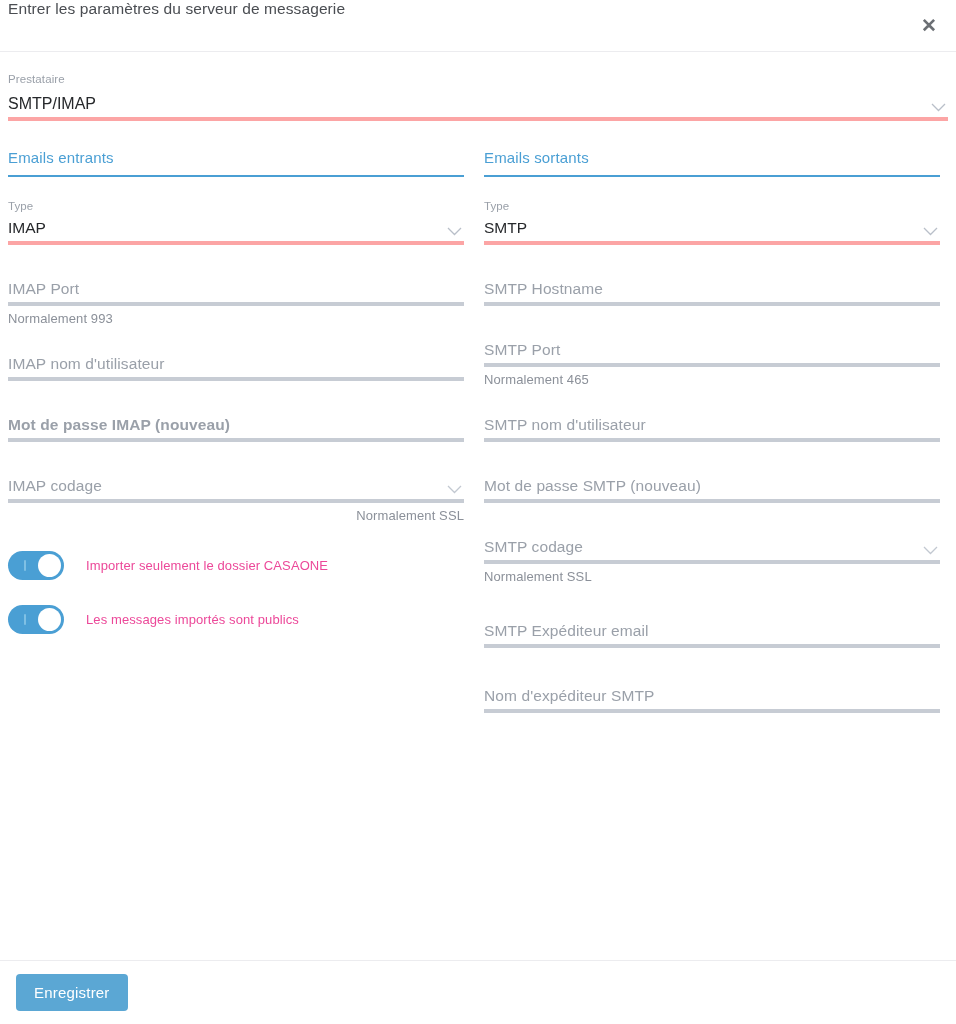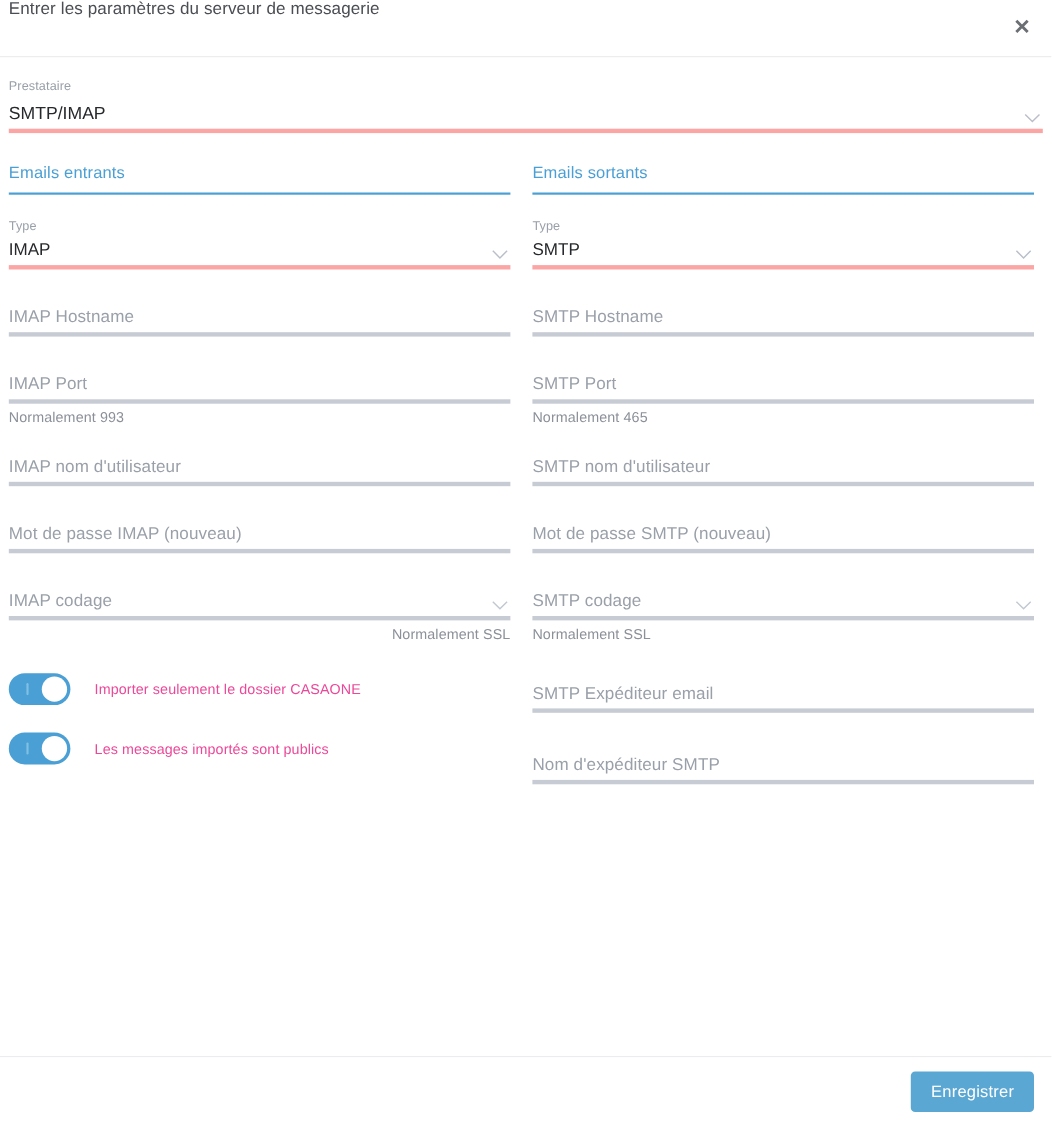--- a/index.html
+++ b/index.html
@@ -177,21 +177,21 @@
   
   .dialog-footer {
     position: absolute;
     left: 0;
     right: 0;
     bottom: 0;
     height: 64px;
     border-top: 1px solid #ececef;
     display: flex;
     align-items: center;
-    justify-content: flex-end;
+    justify-content: flex-start;
     padding: 0 16px;
   }
   .save-button {
     background: #5ba7d4;
     color: #ffffff;
     border: none;
     border-radius: 4px;
     font-family: "Liberation Sans", sans-serif;
     font-size: 15px;
     padding: 10px 18px;
@@ -234,40 +234,35 @@
         <div class="field-control">
           <span class="field-value">IMAP</span>
           <span class="chevron">
             <svg width="15" height="9" viewBox="0 0 15 9">
                 <path d="M1 1 L7.5 7.5 L14 1" fill="none" stroke="#b9bfc9" stroke-width="1.3"></path>
               </svg>
           </span>
         </div>
       </div>
 
-      <div class="field" style="padding-top:34px;">
-        <div class="field-control thin">
-          <span class="field-placeholder">IMAP Hostname</span>
-        </div>
-      </div>
 
       <div class="field" style="padding-top:34px;">
         <div class="field-control thin">
           <span class="field-placeholder">IMAP Port</span>
         </div>
         <div class="field-hint">Normalement 993</div>
       </div>
 
       <div class="field" style="padding-top:28px;">
         <div class="field-control thin">
           <span class="field-placeholder">IMAP nom d'utilisateur</span>
         </div>
       </div>
 
-      <div class="field" style="padding-top:34px;">
+      <div class="field" style="padding-top:34px;font-weight:bold;">
         <div class="field-control thin">
           <span class="field-placeholder">Mot de passe IMAP (nouveau)</span>
         </div>
       </div>
 
       <div class="field" style="padding-top:34px;text-align:right;">
         <div class="field-control thin">
           <span class="field-placeholder">IMAP codage</span>
           <span class="chevron">
             <svg width="15" height="9" viewBox="0 0 15 9">

